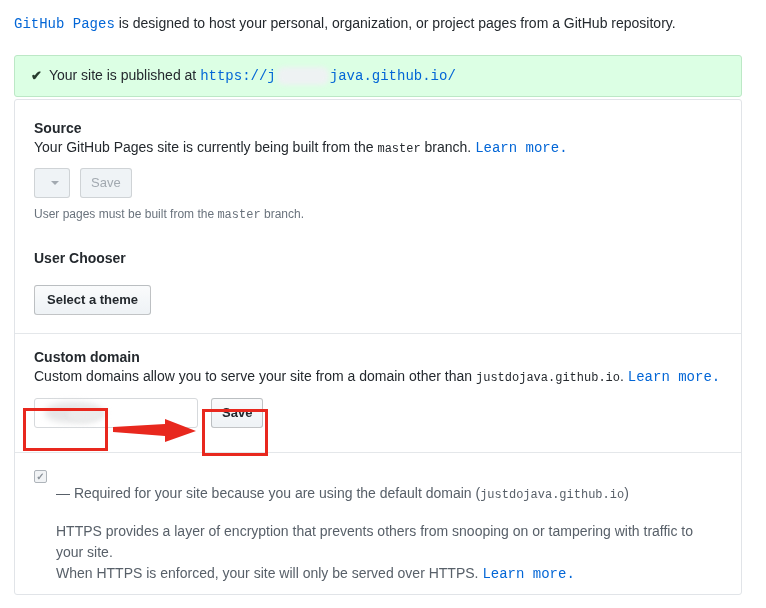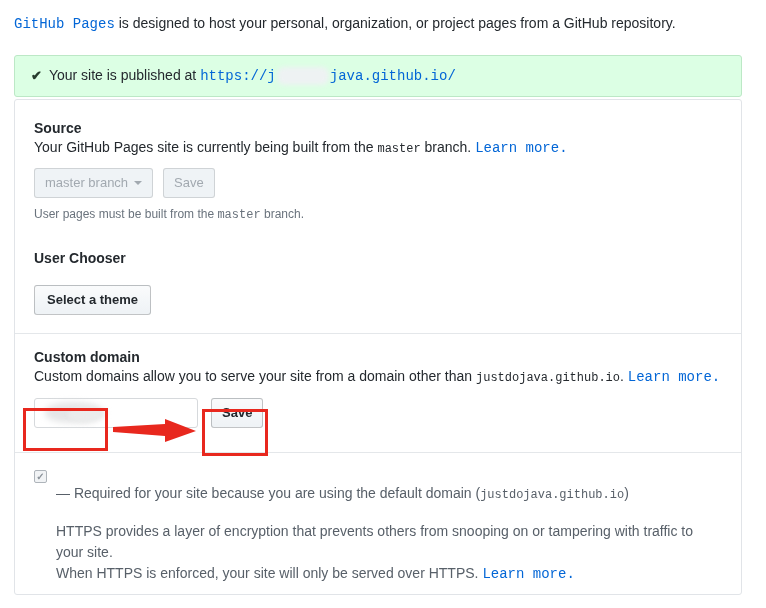--- a/index.html
+++ b/index.html
@@ -101,21 +101,20 @@
 
   <div class="flash"><span class="check">✔</span><span>Your site is published at </span><a class="link"><span>https://j</span><span class="redact-url">ustdo</span><span>java.github.io/</span></a></div>
 
   <div class="box">
 
     <div class="section sec-source">
       <h4 class="title">Source</h4>
       <p class="desc"><span>Your GitHub Pages site is currently being built from the </span><code class="mono">master</code><span> branch. </span><a class="link">Learn more.</a></p>
       <div class="btn-row">
         <button class="btn disabled">
-            <span>master branch</span>
             <span class="caret"></span>
           </button>
         <button class="btn disabled">Save</button>
       </div>
       <p class="note"><span>User pages must be built from the </span><code class="mono">master</code><span> branch.</span></p>
 
       <h4 class="title" style="margin-top:24px;">User Chooser</h4>
       <div style="margin-top:16px;">
         <button class="btn wide">Select a theme</button>
       </div>

